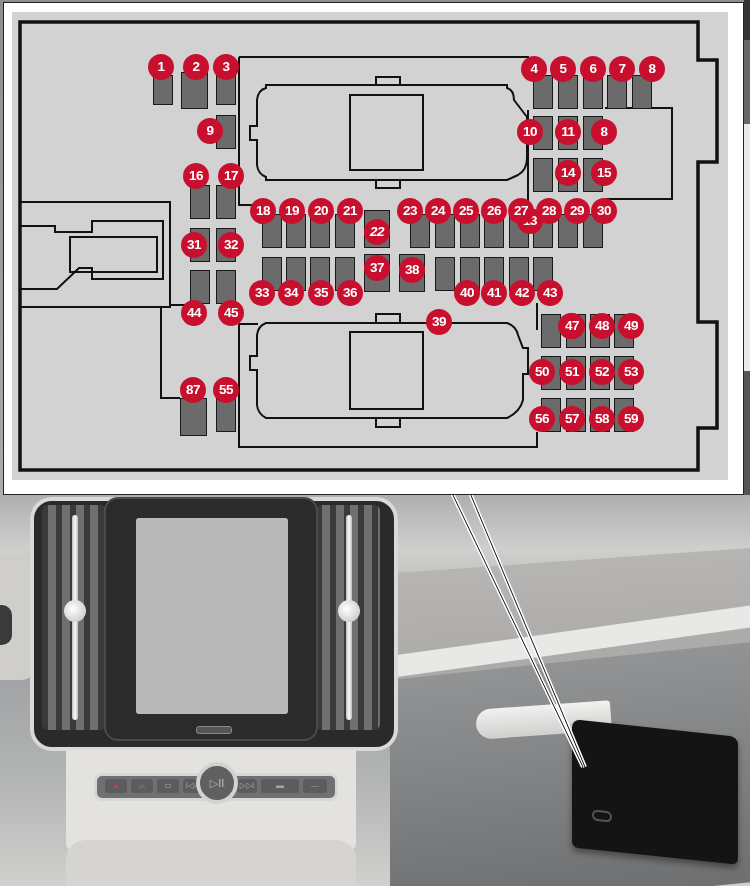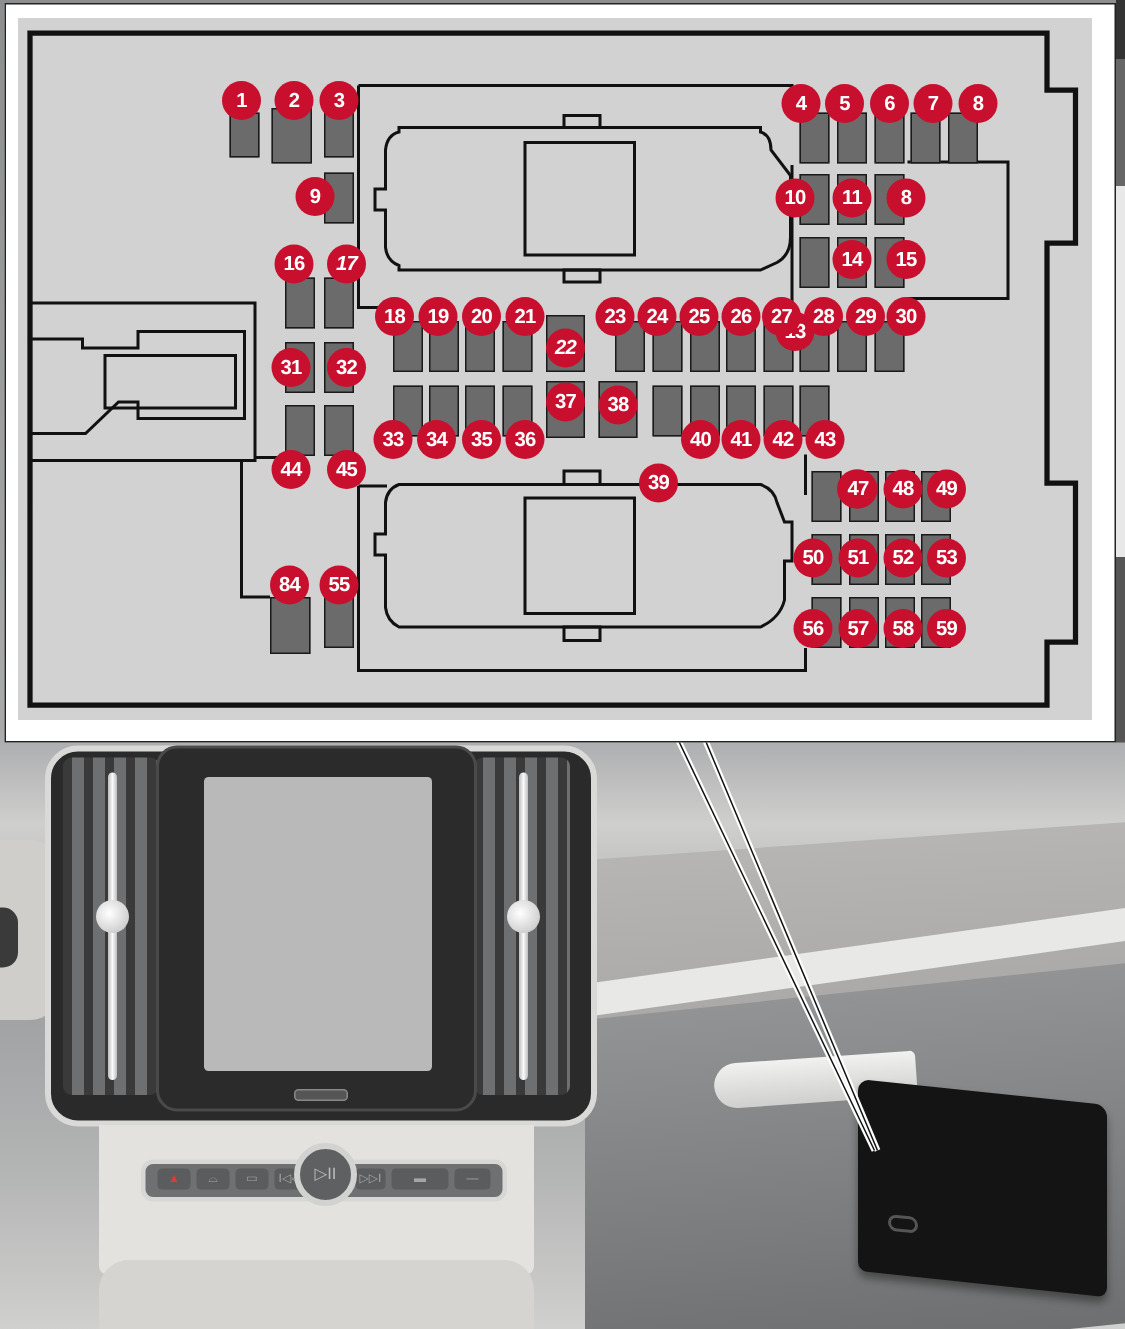--- a/index.html
+++ b/index.html
@@ -190,21 +190,21 @@
     <div class="marker" style="left: 593px; top: 69px;">6</div>
     <div class="marker" style="left: 622px; top: 69px;">7</div>
     <div class="marker" style="left: 652px; top: 69px;">8</div>
     <div class="marker" style="left: 530px; top: 132px;">10</div>
     <div class="marker" style="left: 568px; top: 132px;">11</div>
     <div class="marker" style="left: 604px; top: 132px;">8</div>
     <div class="marker" style="left: 530px; top: 173px; margin-top: 35px;">13</div>
     <div class="marker" style="left: 568px; top: 173px;">14</div>
     <div class="marker" style="left: 604px; top: 173px;">15</div>
     <div class="marker" style="left: 196px; top: 176px;">16</div>
-    <div class="marker" style="left: 231px; top: 176px; font-style: italic;">17</div>
+    <div class="marker" style="left: 231px; top: 176px;">17</div>
     <div class="marker" style="left: 194px; top: 245px;">31</div>
     <div class="marker" style="left: 231px; top: 245px;">32</div>
     <div class="marker" style="left: 194px; top: 313px;">44</div>
     <div class="marker" style="left: 231px; top: 313px;">45</div>
     <div class="marker" style="left: 263px; top: 211px;">18</div>
     <div class="marker" style="left: 292px; top: 211px;">19</div>
     <div class="marker" style="left: 321px; top: 211px;">20</div>
     <div class="marker" style="left: 350px; top: 211px;">21</div>
     <div class="marker" style="left: 377px; top: 232px; font-style: italic;">22</div>
     <div class="marker" style="left: 410px; top: 211px;">23</div>
@@ -231,15 +231,15 @@
     <div class="marker" style="left: 602px; top: 326px;">48</div>
     <div class="marker" style="left: 631px; top: 326px;">49</div>
     <div class="marker" style="left: 542px; top: 372px;">50</div>
     <div class="marker" style="left: 572px; top: 372px;">51</div>
     <div class="marker" style="left: 602px; top: 372px;">52</div>
     <div class="marker" style="left: 631px; top: 372px;">53</div>
     <div class="marker" style="left: 542px; top: 419px;">56</div>
     <div class="marker" style="left: 572px; top: 419px;">57</div>
     <div class="marker" style="left: 602px; top: 419px;">58</div>
     <div class="marker" style="left: 631px; top: 419px;">59</div>
-    <div class="marker" style="left: 193px; top: 390px;">84</div>
+    <div class="marker" style="left: 193px; top: 390px;">87</div>
     <div class="marker" style="left: 226px; top: 390px;">55</div>
   </div>
 
 </body></html>

